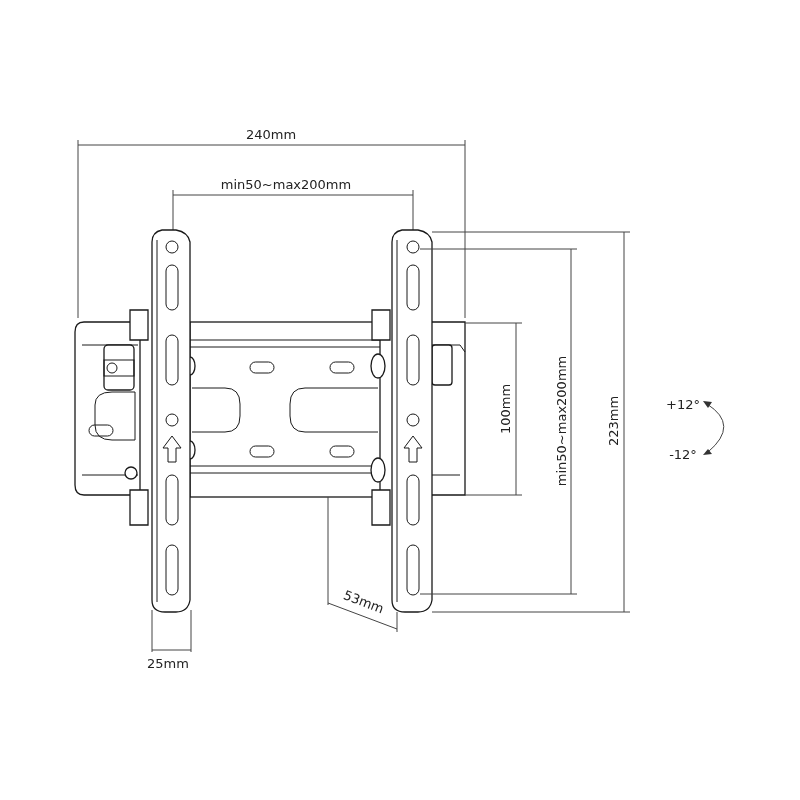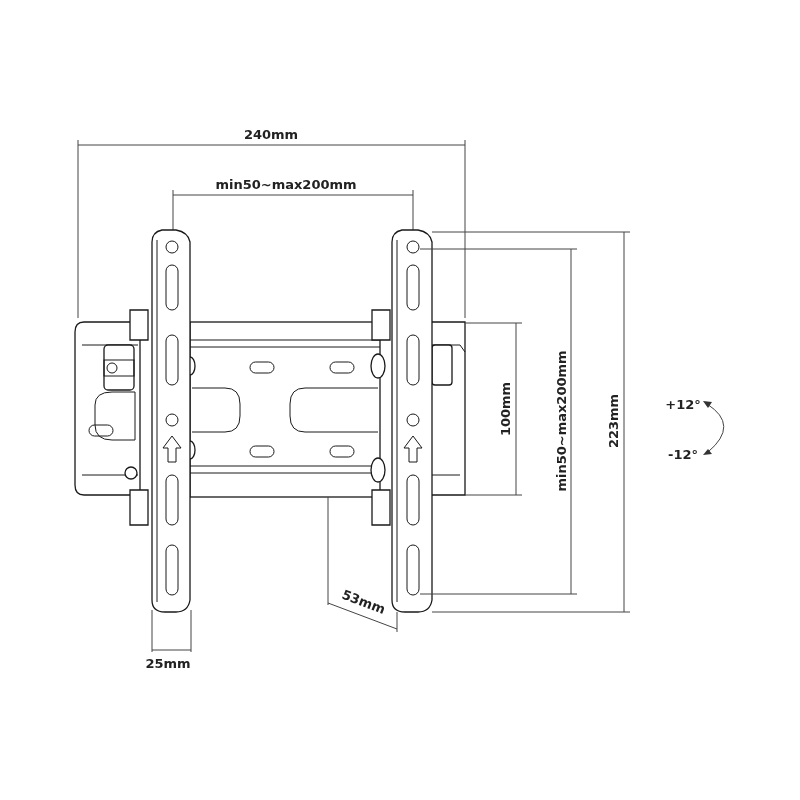--- a/index.html
+++ b/index.html
@@ -1,17 +1,17 @@
 <!DOCTYPE html>
 <html><head>
 <meta charset="utf-8">
 <style>
   html, body { margin: 0; padding: 0; background: #ffffff; }
   body { width: 800px; height: 800px; overflow: hidden; font-family: "DejaVu Sans", sans-serif; }
-  #stage { position: relative; width: 800px; height: 800px; font-weight: bold; }
+  #stage { position: relative; width: 800px; height: 800px; }
   svg { position: absolute; left: 0; top: 0; }
   .dim { stroke: #444; stroke-width: 1; fill: none; }
   .part { stroke: #1a1a1a; stroke-width: 1.3; fill: #fff; }
   .thin { stroke: #1a1a1a; stroke-width: 1; fill: none; }
   .lbl { font-family: "DejaVu Sans", sans-serif; font-size: 13px; fill: #222; }
 </style>
 </head>
 <body>
 
 <div id="stage">

